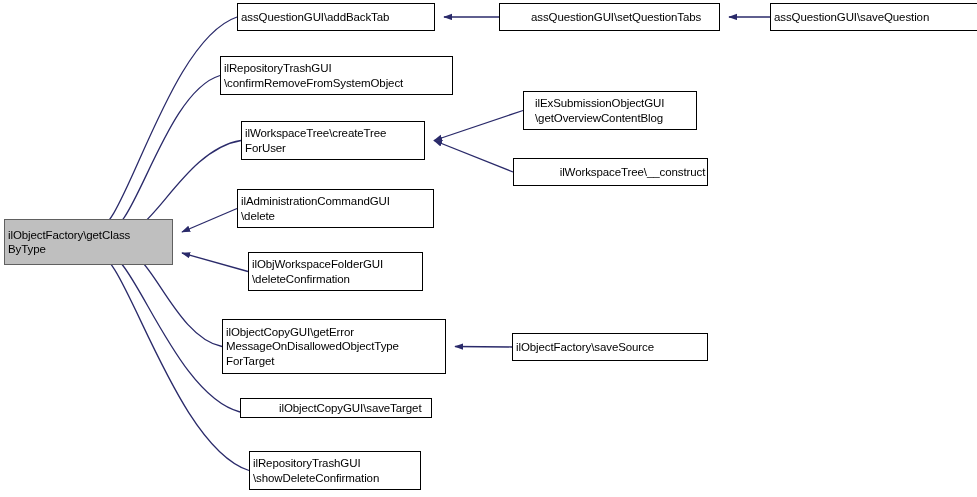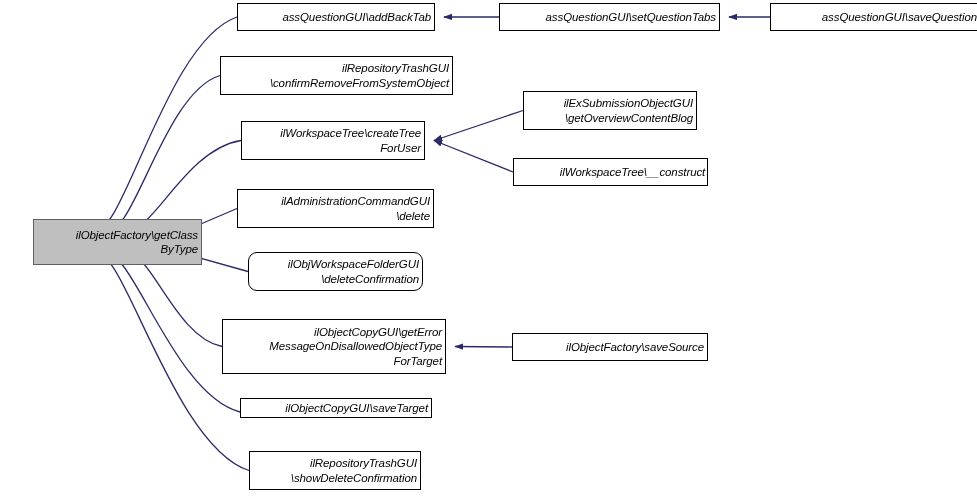--- a/index.html
+++ b/index.html
@@ -24,36 +24,34 @@
     width: 977px;
     height: 497px;
     pointer-events: none;
   }
   .node {
     position: absolute;
     box-sizing: border-box;
     display: flex;
     align-items: center;
     justify-content: center;
-    text-align: right;
+    text-align: left;
     background: #ffffff;
     border: 1px solid #000000;
     font-family: "Liberation Sans", sans-serif;
     font-size: 11.5px;
     line-height: 1.22;
     color: #000000;
     letter-spacing: -0.1px;
     white-space: pre-line;
     z-index: 2;
-    font-style: italic;
   }
   .node.focus {
     background: #bfbfbf;
     border: 1px solid #606060;
-    margin-left: 29px;
   }
   .node-label {
     display: block;
     width: 100%;
     padding: 0 3px;
     white-space: pre-line;
   }
 </style>
 </head>
 <body>
@@ -86,21 +84,21 @@
   <div id="node-layer">
       <div class="node focus" style="left: 4px; top: 219px; width: 169px; height: 46px;"><span class="node-label">ilObjectFactory\getClass
 ByType</span></div>
       <div class="node" style="left: 237px; top: 3px; width: 198px; height: 28px;"><span class="node-label">assQuestionGUI\addBackTab</span></div>
       <div class="node" style="left: 220px; top: 56px; width: 233px; height: 39px;"><span class="node-label">ilRepositoryTrashGUI
 \confirmRemoveFromSystemObject</span></div>
       <div class="node" style="left: 241px; top: 121px; width: 184px; height: 39px;"><span class="node-label">ilWorkspaceTree\createTree
 ForUser</span></div>
       <div class="node" style="left: 237px; top: 189px; width: 197px; height: 39px;"><span class="node-label">ilAdministrationCommandGUI
 \delete</span></div>
-      <div class="node" style="left: 248px; top: 252px; width: 175px; height: 39px; border-radius: 9px;"><span class="node-label">ilObjWorkspaceFolderGUI
+      <div class="node" style="left: 248px; top: 252px; width: 175px; height: 39px;"><span class="node-label">ilObjWorkspaceFolderGUI
 \deleteConfirmation</span></div>
       <div class="node" style="left: 222px; top: 319px; width: 224px; height: 55px;"><span class="node-label">ilObjectCopyGUI\getError
 MessageOnDisallowedObjectType
 ForTarget</span></div>
       <div class="node" style="left: 240px; top: 398px; width: 192px; height: 20px; padding-left: 35px;"><span class="node-label">ilObjectCopyGUI\saveTarget</span></div>
       <div class="node" style="left: 249px; top: 451px; width: 172px; height: 39px;"><span class="node-label">ilRepositoryTrashGUI
 \showDeleteConfirmation</span></div>
       <div class="node" style="left: 499px; top: 3px; width: 221px; height: 28px; padding-left: 28px;"><span class="node-label">assQuestionGUI\setQuestionTabs</span></div>
       <div class="node" style="left: 770px; top: 3px; width: 211px; height: 28px;"><span class="node-label">assQuestionGUI\saveQuestion</span></div>
       <div class="node" style="left: 523px; top: 91px; width: 174px; height: 39px; padding-left: 8px;"><span class="node-label">ilExSubmissionObjectGUI

